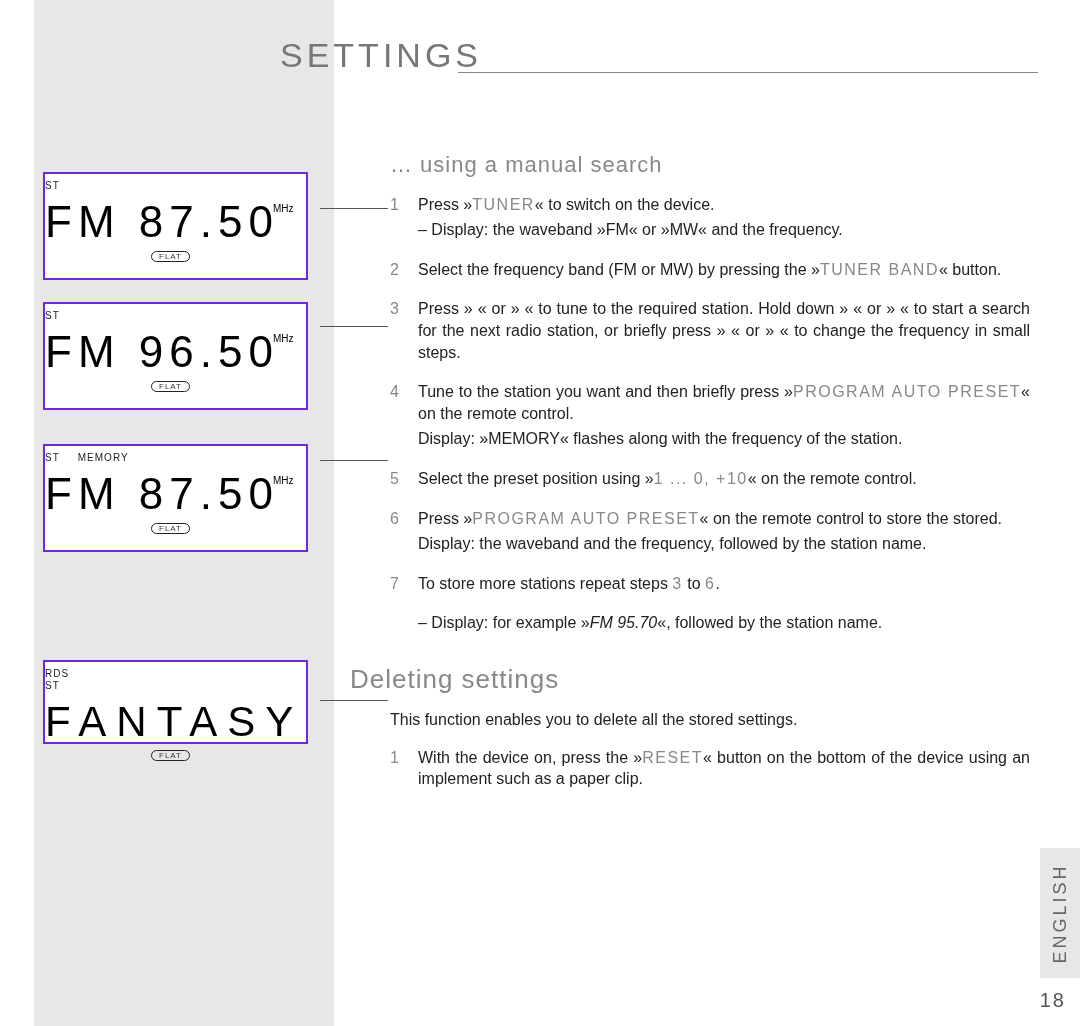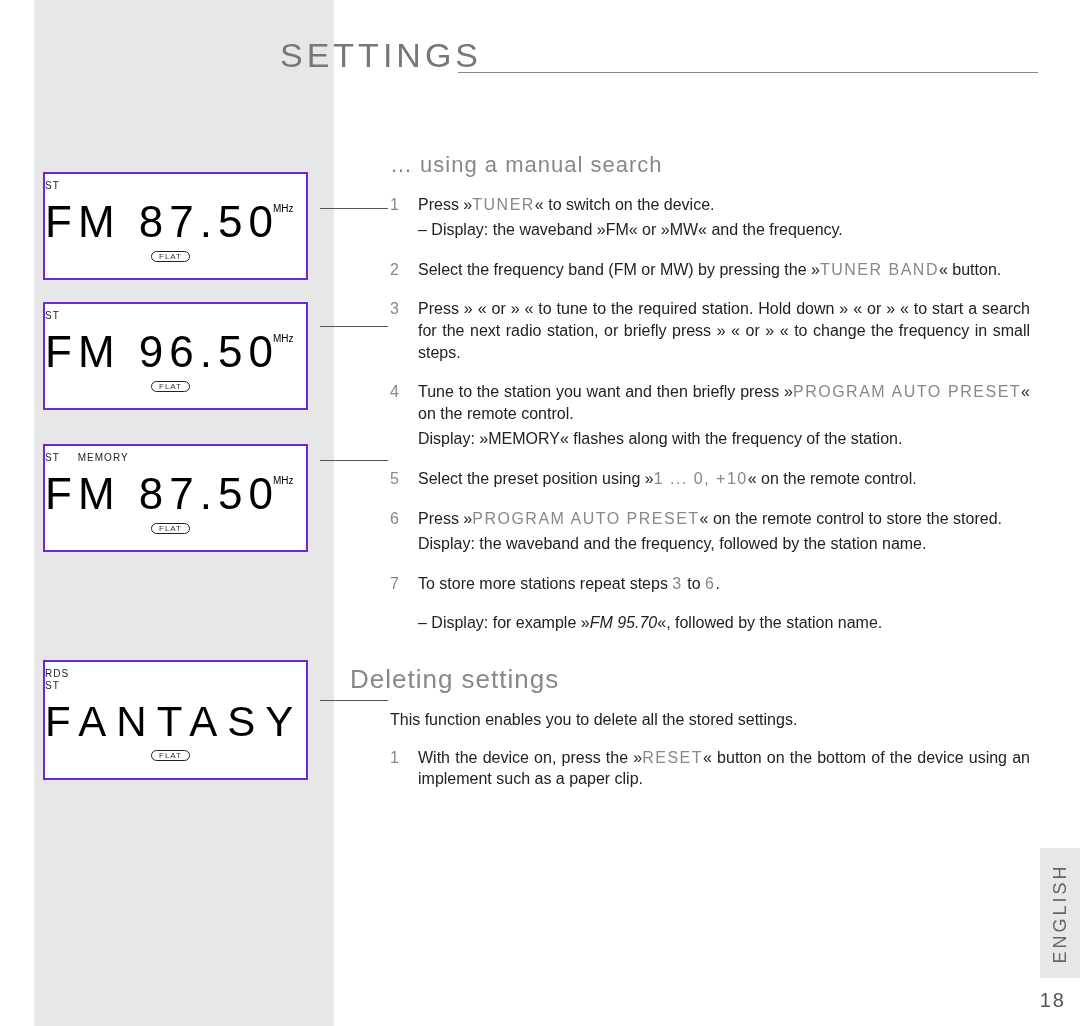--- a/index.html
+++ b/index.html
@@ -174,21 +174,21 @@
     <span>ST</span>
     <span>MEMORY</span>
   </div>
   <div class="freq">
     <span>FM  87.50</span><span class="mhz">MHz</span>
   </div>
   <div class="flat-row"><span class="flat">FLAT</span></div>
 </div>
 <div class="leader" style="top:460px; left:320px; width:68px"></div>
 
-<div class="panel" style="top:660px; height:120px">
+<div class="panel" style="top:660px; height:84px">
   <div class="top-row" style="flex-direction:column; gap:0; line-height:1.2">
     <span>RDS</span>
     <span>ST</span>
   </div>
   <div class="freq" style="letter-spacing:10px; font-size:42px;">
     <span>FANTASY</span>
   </div>
   <div class="flat-row"><span class="flat">FLAT</span></div>
 </div>
 <div class="leader" style="top:700px; left:320px; width:68px"></div>

